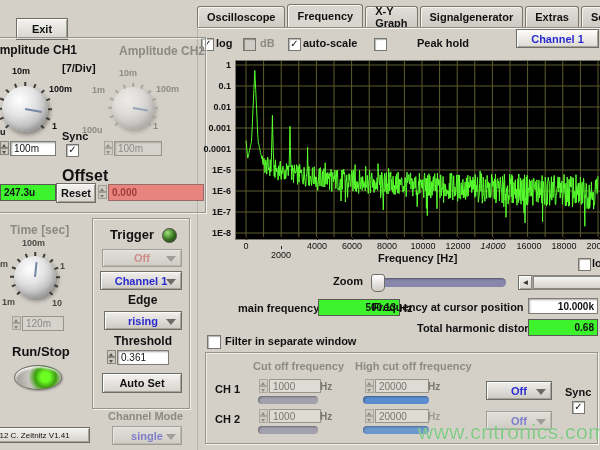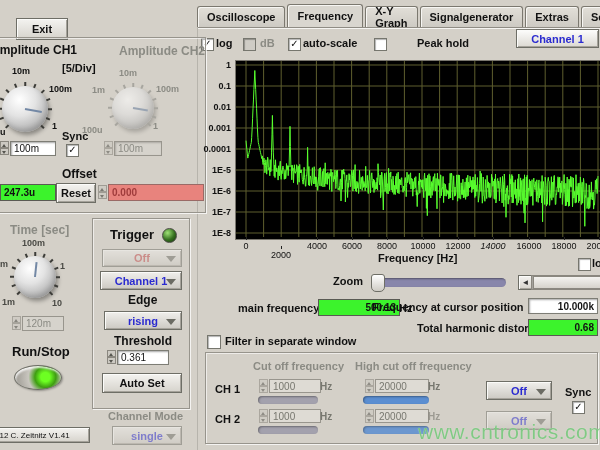--- a/index.html
+++ b/index.html
@@ -94,21 +94,21 @@
   <div class="abs checkbox checked" style="left:288px;top:38px;"></div>
   <div class="abs b s11" style="left:303px;top:37px;">auto-scale</div>
   <div class="abs checkbox" style="left:374px;top:38px;"></div>
   <div class="abs b s11" style="left:389px;top:37px;margin-left:28px;">Peak hold</div>
   <div class="abs dd" style="left:516px;top:29px;width:81px;height:17px;color:#2b2bd0;background:linear-gradient(#fdfdfc,#dcd9d2);">Channel 1</div>
 
   <div class="abs groupbox" style="left:-8px;top:37px;width:212px;height:174px;"></div>
 
   <div class="abs b" style="left:-9px;top:43px;font-size:12px;">Amplitude CH1</div>
   <div class="abs b dim" style="left:119px;top:44px;font-size:12px;">Amplitude CH2</div>
-  <div class="abs b s11" style="left:62px;top:62px;">[5/Div]</div>
+  <div class="abs b s11" style="left:62px;top:62px;">[7/Div]</div>
 
   <div class="knob" style="left:2px;top:86px;width:46px;height:46px;">
     <div class="needle" style="height:17px;transform:translate(-50%,-100%) rotate(100deg);"></div>
   <div class="tick" style="transform: translate(-50%, -50%) rotate(-135deg) translateY(-25px);"></div>
       <div class="tick" style="transform: translate(-50%, -50%) rotate(-112.5deg) translateY(-25px);"></div>
       <div class="tick" style="transform: translate(-50%, -50%) rotate(-90deg) translateY(-25px);"></div>
       <div class="tick" style="transform: translate(-50%, -50%) rotate(-67.5deg) translateY(-25px);"></div>
       <div class="tick" style="transform: translate(-50%, -50%) rotate(-45deg) translateY(-25px);"></div>
       <div class="tick" style="transform: translate(-50%, -50%) rotate(-22.5deg) translateY(-25px);"></div>
       <div class="tick" style="transform: translate(-50%, -50%) rotate(0deg) translateY(-25px);"></div>
@@ -154,21 +154,21 @@
   <span class="scale dim" style="left:153px;top:121px;">1</span>
   <span class="scale dim" style="left:82px;top:125px;">100u</span>
   <span class="scale dim" style="left:92px;top:85px;">1m</span>
 
   <div class="abs spin" style="left:104px;top:141px;opacity:.55;">
       <i class="up"></i>
       <i class="dn"></i>
     </div>
   <div class="abs field s10 dim" style="left:114px;top:141px;width:40px;height:13px;background:#d6d3cc;border:1px solid #98958d;box-shadow:inset 1px 1px 2px rgba(0,0,0,.2);">100m</div>
 
-  <div class="abs b" style="left:62px;top:167px;font-size:12px;">Offset</div>
+  <div class="abs b" style="left:62px;top:167px;font-size:16px;">Offset</div>
   <div class="abs field b s11" style="left:0px;top:184px;width:48px;height:15px;background:#3cf32c;border:1px solid #5a5a54;">247.3u</div>
   <div class="abs btn b s11" style="left:56px;top:183px;width:38px;height:18px;">Reset</div>
   <div class="abs spin" style="left:98px;top:185px;opacity:.7;">
       <i class="up"></i>
       <i class="dn"></i>
     </div>
   <div class="abs field b s11" style="left:108px;top:184px;width:88px;height:15px;background:#e8837d;color:#a03c3c;border:1px solid #9a6a66;">0.000</div>
 
   <div class="abs b dim" style="left:10px;top:223px;font-size:12px;">Time [sec]</div>
   <span class="scale" style="left:22px;top:238px;color:#4a4a45;">100m</span>

